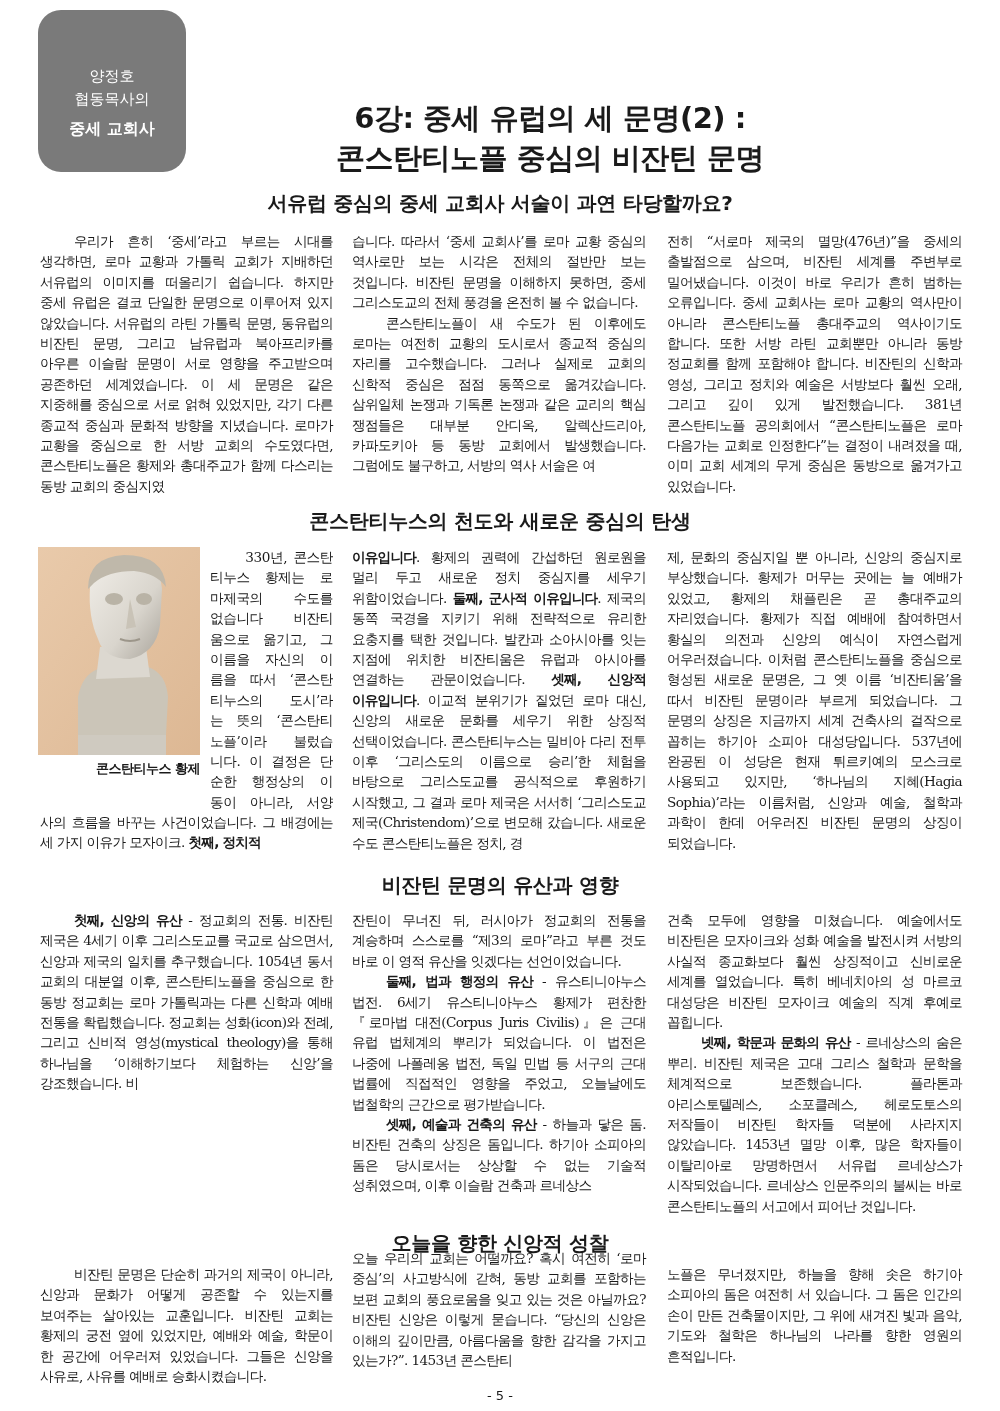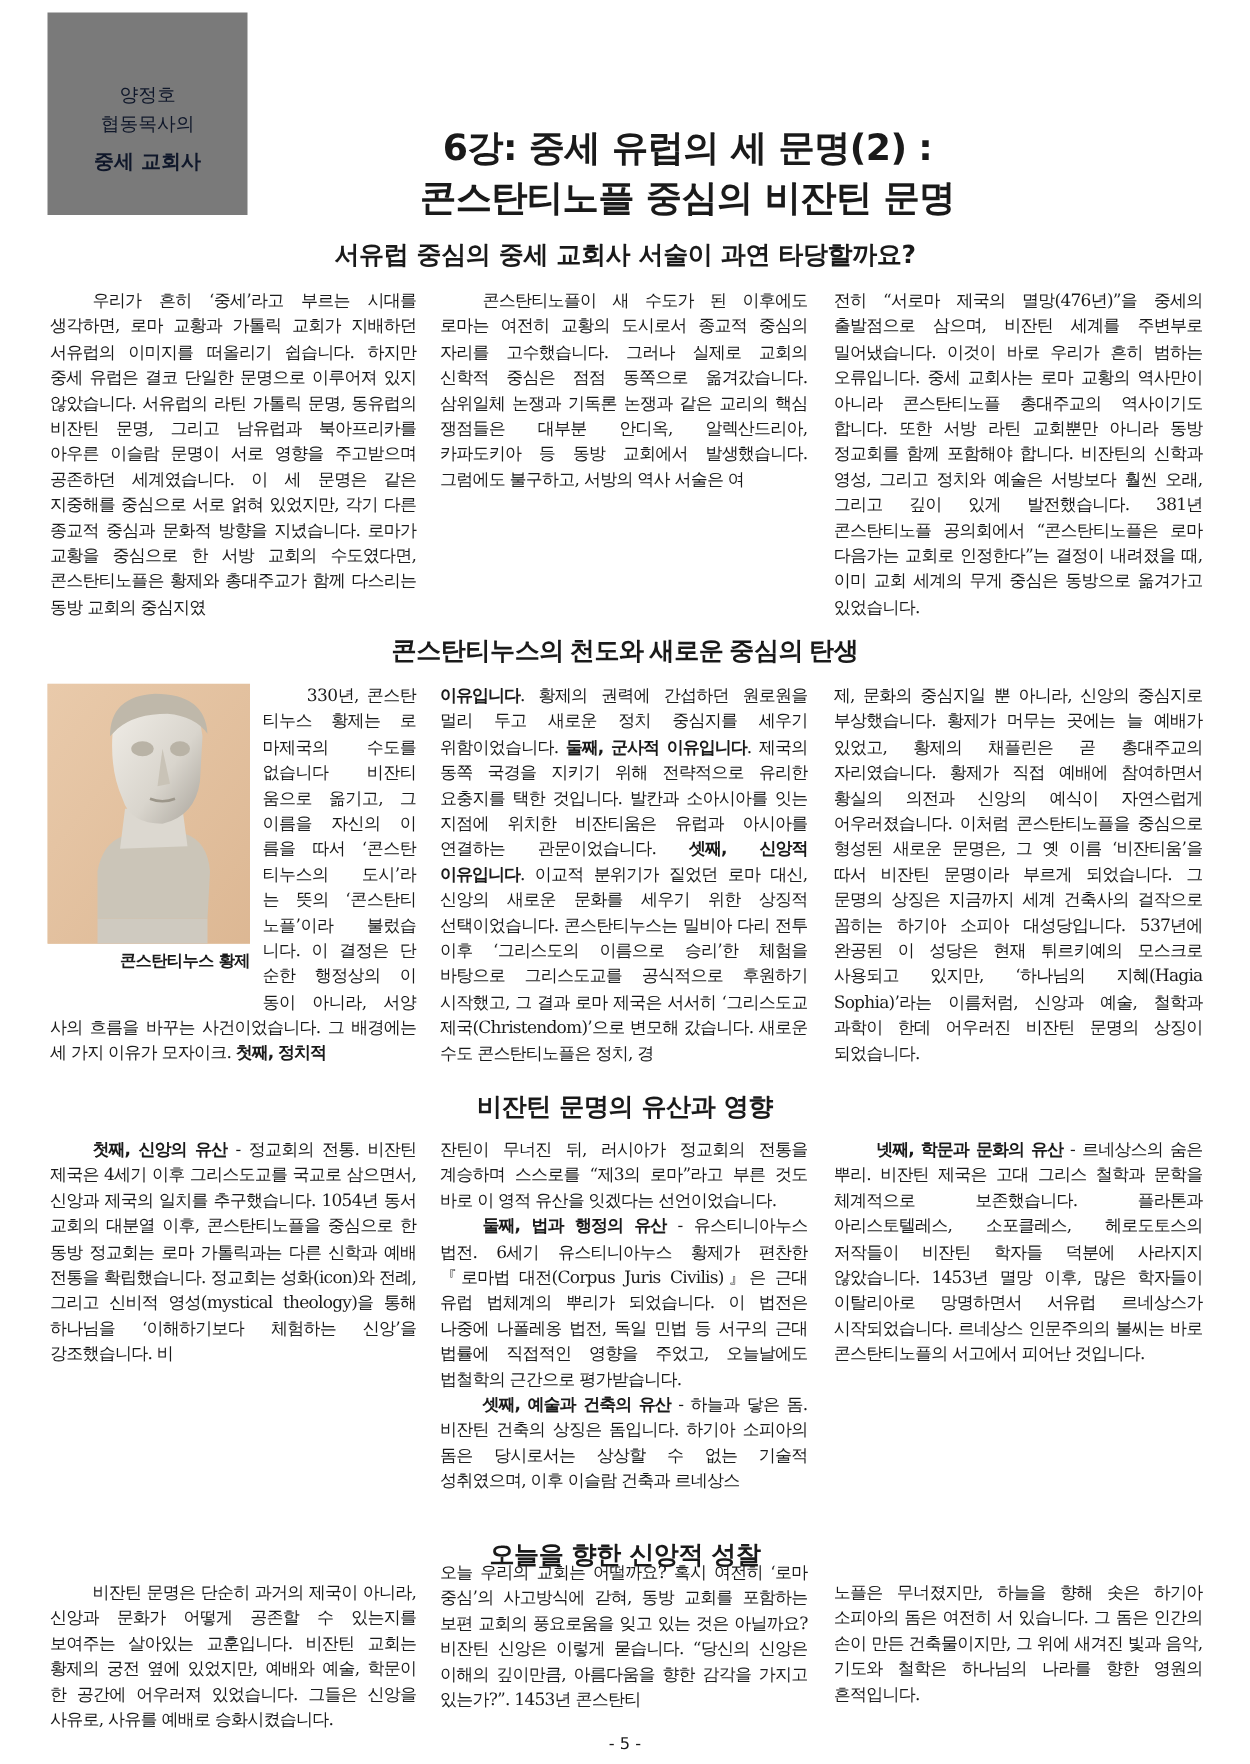--- a/index.html
+++ b/index.html
@@ -1,18 +1,18 @@
 <!DOCTYPE html>
 <html><head>
 <meta charset="utf-8">
 <style>
   html, body { margin:0; padding:0; background:#ffffff; }
   body { width:1000px; height:1411px; position:relative; overflow:hidden; color:#1a1a1a; }
 
-  #series-box { position:absolute; left:38px; top:10px; width:160px; height:162px; background:#7a7a7a; color:#0f172a; text-align:center; font-family:"DejaVu Sans", sans-serif; }
+  #series-box { position:absolute; left:38px; top:10px; width:148px; height:162px; background:#7a7a7a; color:#ffffff; text-align:center; font-family:"DejaVu Sans", sans-serif;border-radius:23px; }
   #series-box .l1 { position:absolute; top:57px; left:0; right:0; font-size:15px; line-height:18px; }
   #series-box .l2 { position:absolute; top:80px; left:0; right:0; font-size:15px; line-height:18px; }
   #series-box .l3 { position:absolute; top:104px; left:0; right:0; font-size:16px; line-height:30px; font-weight:bold; letter-spacing:0px; }
 
   #main-title { position:absolute; left:230px; top:98px; width:640px; text-align:center; font-family:"DejaVu Sans", sans-serif; font-weight:bold; font-size:29px; line-height:40px; letter-spacing:-0.5px; }
   .section-title { position:absolute; left:0; width:1000px; text-align:center; font-family:"DejaVu Sans", sans-serif; font-weight:bold; font-size:20px; line-height:26px; letter-spacing:-0.3px; }
 
   .col { position:absolute; font-family:"DejaVu Serif", "Liberation Serif", serif; font-size:13.6px; line-height:20.4px; text-align:justify; letter-spacing:-0.6px; word-break:keep-all; }
   .col p { margin:0; text-indent:2.5em; }
   .col p.noindent { text-indent:0; }
@@ -35,27 +35,28 @@
 <div id="main-title">
   <div>6강: 중세 유럽의 세 문명(2) :</div>
   <div>콘스탄티노플 중심의 비잔틴 문명</div>
 </div>
 
 <div class="section-title" style="top:190px;">서유럽 중심의 중세 교회사 서술이 과연 타당할까요?</div>
 <div class="col" style="left:40px; top:231px; width:293px;">
   <p>우리가 흔히 ‘중세’라고 부르는 시대를 생각하면, 로마 교황과 가톨릭 교회가 지배하던 서유럽의 이미지를 떠올리기 쉽습니다. 하지만 중세 유럽은 결코 단일한 문명으로 이루어져 있지 않았습니다. 서유럽의 라틴 가톨릭 문명, 동유럽의 비잔틴 문명, 그리고 남유럽과 북아프리카를 아우른 이슬람 문명이 서로 영향을 주고받으며 공존하던 세계였습니다. 이 세 문명은 같은 지중해를 중심으로 서로 얽혀 있었지만, 각기 다른 종교적 중심과 문화적 방향을 지녔습니다. 로마가 교황을 중심으로 한 서방 교회의 수도였다면, 콘스탄티노플은 황제와 총대주교가 함께 다스리는 동방 교회의 중심지였</p>
 </div>
 <div class="col" style="left:352px; top:231px; width:294px;">
+  <p class="noindent">습니다. 따라서 ‘중세 교회사’를 로마 교황 중심의 역사로만 보는 시각은 전체의 절반만 보는 것입니다. 비잔틴 문명을 이해하지 못하면, 중세 그리스도교의 전체 풍경을 온전히 볼 수 없습니다.</p>
   <p>콘스탄티노플이 새 수도가 된 이후에도 로마는 여전히 교황의 도시로서 종교적 중심의 자리를 고수했습니다. 그러나 실제로 교회의 신학적 중심은 점점 동쪽으로 옮겨갔습니다. 삼위일체 논쟁과 기독론 논쟁과 같은 교리의 핵심 쟁점들은 대부분 안디옥, 알렉산드리아, 카파도키아 등 동방 교회에서 발생했습니다. 그럼에도 불구하고, 서방의 역사 서술은 여</p>
 </div>
 <div class="col" style="left:667px; top:231px; width:295px;">
   <p class="noindent">전히 “서로마 제국의 멸망(476년)”을 중세의 출발점으로 삼으며, 비잔틴 세계를 주변부로 밀어냈습니다. 이것이 바로 우리가 흔히 범하는 오류입니다. 중세 교회사는 로마 교황의 역사만이 아니라 콘스탄티노플 총대주교의 역사이기도 합니다. 또한 서방 라틴 교회뿐만 아니라 동방 정교회를 함께 포함해야 합니다. 비잔틴의 신학과 영성, 그리고 정치와 예술은 서방보다 훨씬 오래, 그리고 깊이 있게 발전했습니다. 381년 콘스탄티노플 공의회에서 “콘스탄티노플은 로마 다음가는 교회로 인정한다”는 결정이 내려졌을 때, 이미 교회 세계의 무게 중심은 동방으로 옮겨가고 있었습니다.</p>
 </div>
 
-<div class="section-title" style="top:508px;font-family:Liberation Serif, serif;">콘스탄티누스의 천도와 새로운 중심의 탄생</div>
+<div class="section-title" style="top:508px;">콘스탄티누스의 천도와 새로운 중심의 탄생</div>
 
 <div id="img-wrap">
   <svg width="162" height="208" viewBox="0 0 162 208">
     <rect x="0" y="0" width="162" height="208" fill="#e3c19f"></rect>
     <rect x="0" y="0" width="162" height="208" fill="url(#wallgrad)" opacity="0.5"></rect>
     <defs>
       <linearGradient id="wallgrad" x1="0" y1="0" x2="1" y2="1">
         <stop offset="0" stop-color="#efd3b6"></stop>
         <stop offset="1" stop-color="#d6ae88"></stop>
       </linearGradient>
@@ -115,20 +116,21 @@
 <div class="section-title" style="top:872px;">비잔틴 문명의 유산과 영향</div>
 <div class="col" style="left:40px; top:910px; width:293px;">
   <p><b>첫째, 신앙의 유산</b><span> - 정교회의 전통. 비잔틴 제국은 4세기 이후 그리스도교를 국교로 삼으면서, 신앙과 제국의 일치를 추구했습니다. 1054년 동서 교회의 대분열 이후, 콘스탄티노플을 중심으로 한 동방 정교회는 로마 가톨릭과는 다른 신학과 예배 전통을 확립했습니다. 정교회는 성화(icon)와 전례, 그리고 신비적 영성(mystical theology)을 통해 하나님을 ‘이해하기보다 체험하는 신앙’을 강조했습니다. 비</span></p>
 </div>
 <div class="col" style="left:352px; top:910px; width:294px;">
   <p class="noindent">잔틴이 무너진 뒤, 러시아가 정교회의 전통을 계승하며 스스로를 “제3의 로마”라고 부른 것도 바로 이 영적 유산을 잇겠다는 선언이었습니다.</p>
   <p><b>둘째, 법과 행정의 유산</b><span> - 유스티니아누스 법전. 6세기 유스티니아누스 황제가 편찬한 『로마법 대전(Corpus Juris Civilis)』은 근대 유럽 법체계의 뿌리가 되었습니다. 이 법전은 나중에 나폴레옹 법전, 독일 민법 등 서구의 근대 법률에 직접적인 영향을 주었고, 오늘날에도 법철학의 근간으로 평가받습니다.</span></p>
   <p><b>셋째, 예술과 건축의 유산</b><span> - 하늘과 닿은 돔. 비잔틴 건축의 상징은 돔입니다. 하기아 소피아의 돔은 당시로서는 상상할 수 없는 기술적 성취였으며, 이후 이슬람 건축과 르네상스</span></p>
 </div>
 <div class="col" style="left:667px; top:910px; width:295px;">
+  <p class="noindent">건축 모두에 영향을 미쳤습니다. 예술에서도 비잔틴은 모자이크와 성화 예술을 발전시켜 서방의 사실적 종교화보다 훨씬 상징적이고 신비로운 세계를 열었습니다. 특히 베네치아의 성 마르코 대성당은 비잔틴 모자이크 예술의 직계 후예로 꼽힙니다.</p>
   <p><b>넷째, 학문과 문화의 유산</b><span> - 르네상스의 숨은 뿌리. 비잔틴 제국은 고대 그리스 철학과 문학을 체계적으로 보존했습니다. 플라톤과 아리스토텔레스, 소포클레스, 헤로도토스의 저작들이 비잔틴 학자들 덕분에 사라지지 않았습니다. 1453년 멸망 이후, 많은 학자들이 이탈리아로 망명하면서 서유럽 르네상스가 시작되었습니다. 르네상스 인문주의의 불씨는 바로 콘스탄티노플의 서고에서 피어난 것입니다.</span></p>
 </div>
 
 <div class="section-title" style="top:1230px;">오늘을 향한 신앙적 성찰</div>
 <div class="col" style="left:40px; top:1264px; width:293px;">
   <p>비잔틴 문명은 단순히 과거의 제국이 아니라, 신앙과 문화가 어떻게 공존할 수 있는지를 보여주는 살아있는 교훈입니다. 비잔틴 교회는 황제의 궁전 옆에 있었지만, 예배와 예술, 학문이 한 공간에 어우러져 있었습니다. 그들은 신앙을 사유로, 사유를 예배로 승화시켰습니다.</p>
 </div>
 <div class="col" style="left:352px; top:1248px; width:294px;">
   <p class="noindent">오늘 우리의 교회는 어떨까요? 혹시 여전히 ‘로마 중심’의 사고방식에 갇혀, 동방 교회를 포함하는 보편 교회의 풍요로움을 잊고 있는 것은 아닐까요? 비잔틴 신앙은 이렇게 묻습니다. “당신의 신앙은 이해의 깊이만큼, 아름다움을 향한 감각을 가지고 있는가?”. 1453년 콘스탄티</p>
 </div>

